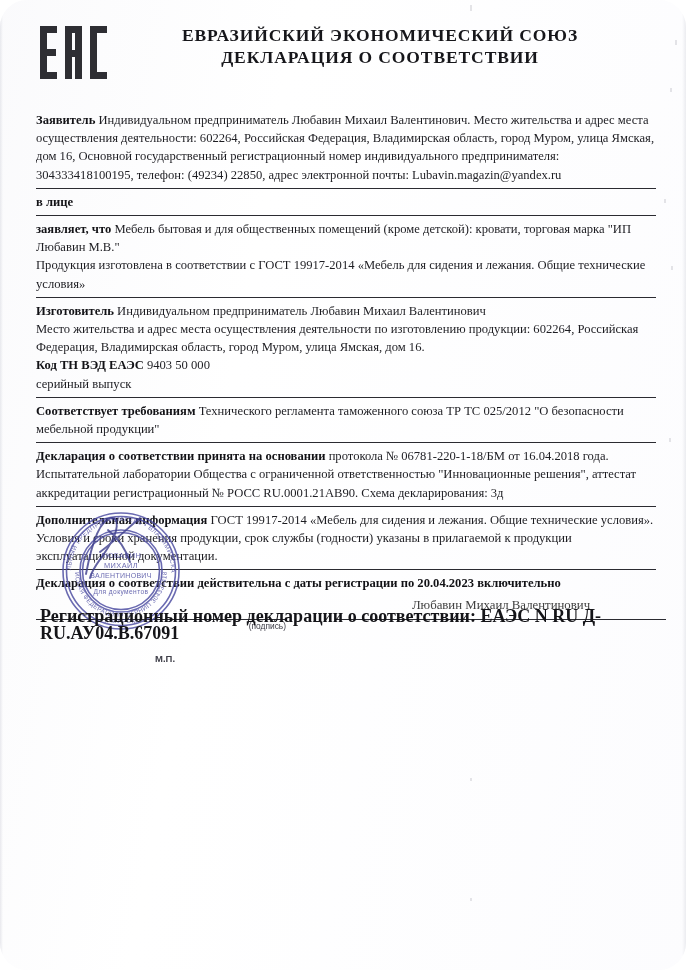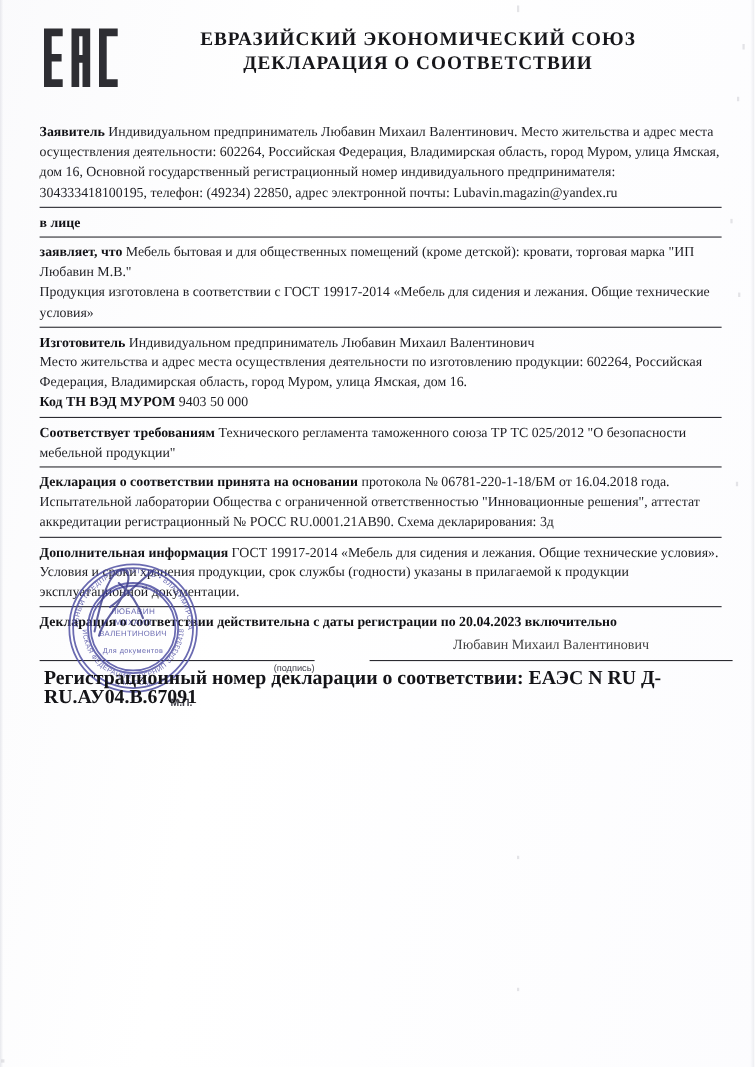--- a/index.html
+++ b/index.html
@@ -12,20 +12,21 @@
     font-family: "Liberation Serif", "DejaVu Serif", serif;
     color: #1b1b20;
   }
   #page {
     position: relative;
     width: 686px;
     height: 970px;
     margin: 0 auto;
     background: #fdfdfd;
     overflow: hidden;
+    border-radius: 27px;
   }
 
   
   #paper-texture {
     position: absolute;
     inset: 0;
     background:
       linear-gradient(100deg, rgba(250,250,252,0.9) 0%, rgba(255,255,255,1) 35%, rgba(252,252,254,0.95) 100%);
     pointer-events: none;
   }
@@ -268,21 +269,22 @@
 
     <div class="section">
       <p class="para"><span class="lbl">заявляет, что</span><span> Мебель бытовая и для общественных помещений (кроме детской): кровати, торговая марка "ИП Любавин М.В."</span></p>
       <p class="para">Продукция изготовлена в соответствии с ГОСТ 19917-2014 «Мебель для сидения и лежания. Общие технические условия»</p>
     </div>
     <div class="rule"></div>
 
     <div class="section">
       <p class="para"><span class="lbl">Изготовитель</span><span> Индивидуальном предприниматель Любавин Михаил Валентинович</span></p>
       <p class="para">Место жительства и адрес места осуществления деятельности по изготовлению продукции: 602264, Российская Федерация, Владимирская область, город Муром, улица Ямская, дом 16.</p>
-      <p class="para"><span class="lbl">Код ТН ВЭД МУРОМ</span><span> 9403 50 000</span></p>
+      <p class="para"><span class="lbl">Код ТН ВЭД ЕАЭС</span><span> 9403 50 000</span></p>
+      <p class="para">серийный выпуск</p>
     </div>
     <div class="rule"></div>
 
     <div class="section">
       <p class="para"><span class="lbl">Соответствует требованиям</span><span> Технического регламента таможенного союза ТР ТС 025/2012 "О безопасности мебельной продукции"</span></p>
     </div>
     <div class="rule"></div>
 
     <div class="section">
       <p class="para"><span class="lbl">Декларация о соответствии принята на основании</span><span> протокола № 06781-220-1-18/БМ от 16.04.2018 года. Испытательной лаборатории Общества с ограниченной ответственностью "Инновационные решения", аттестат аккредитации регистрационный № РОСС RU.0001.21АВ90. Схема декларирования: 3д</span></p>

